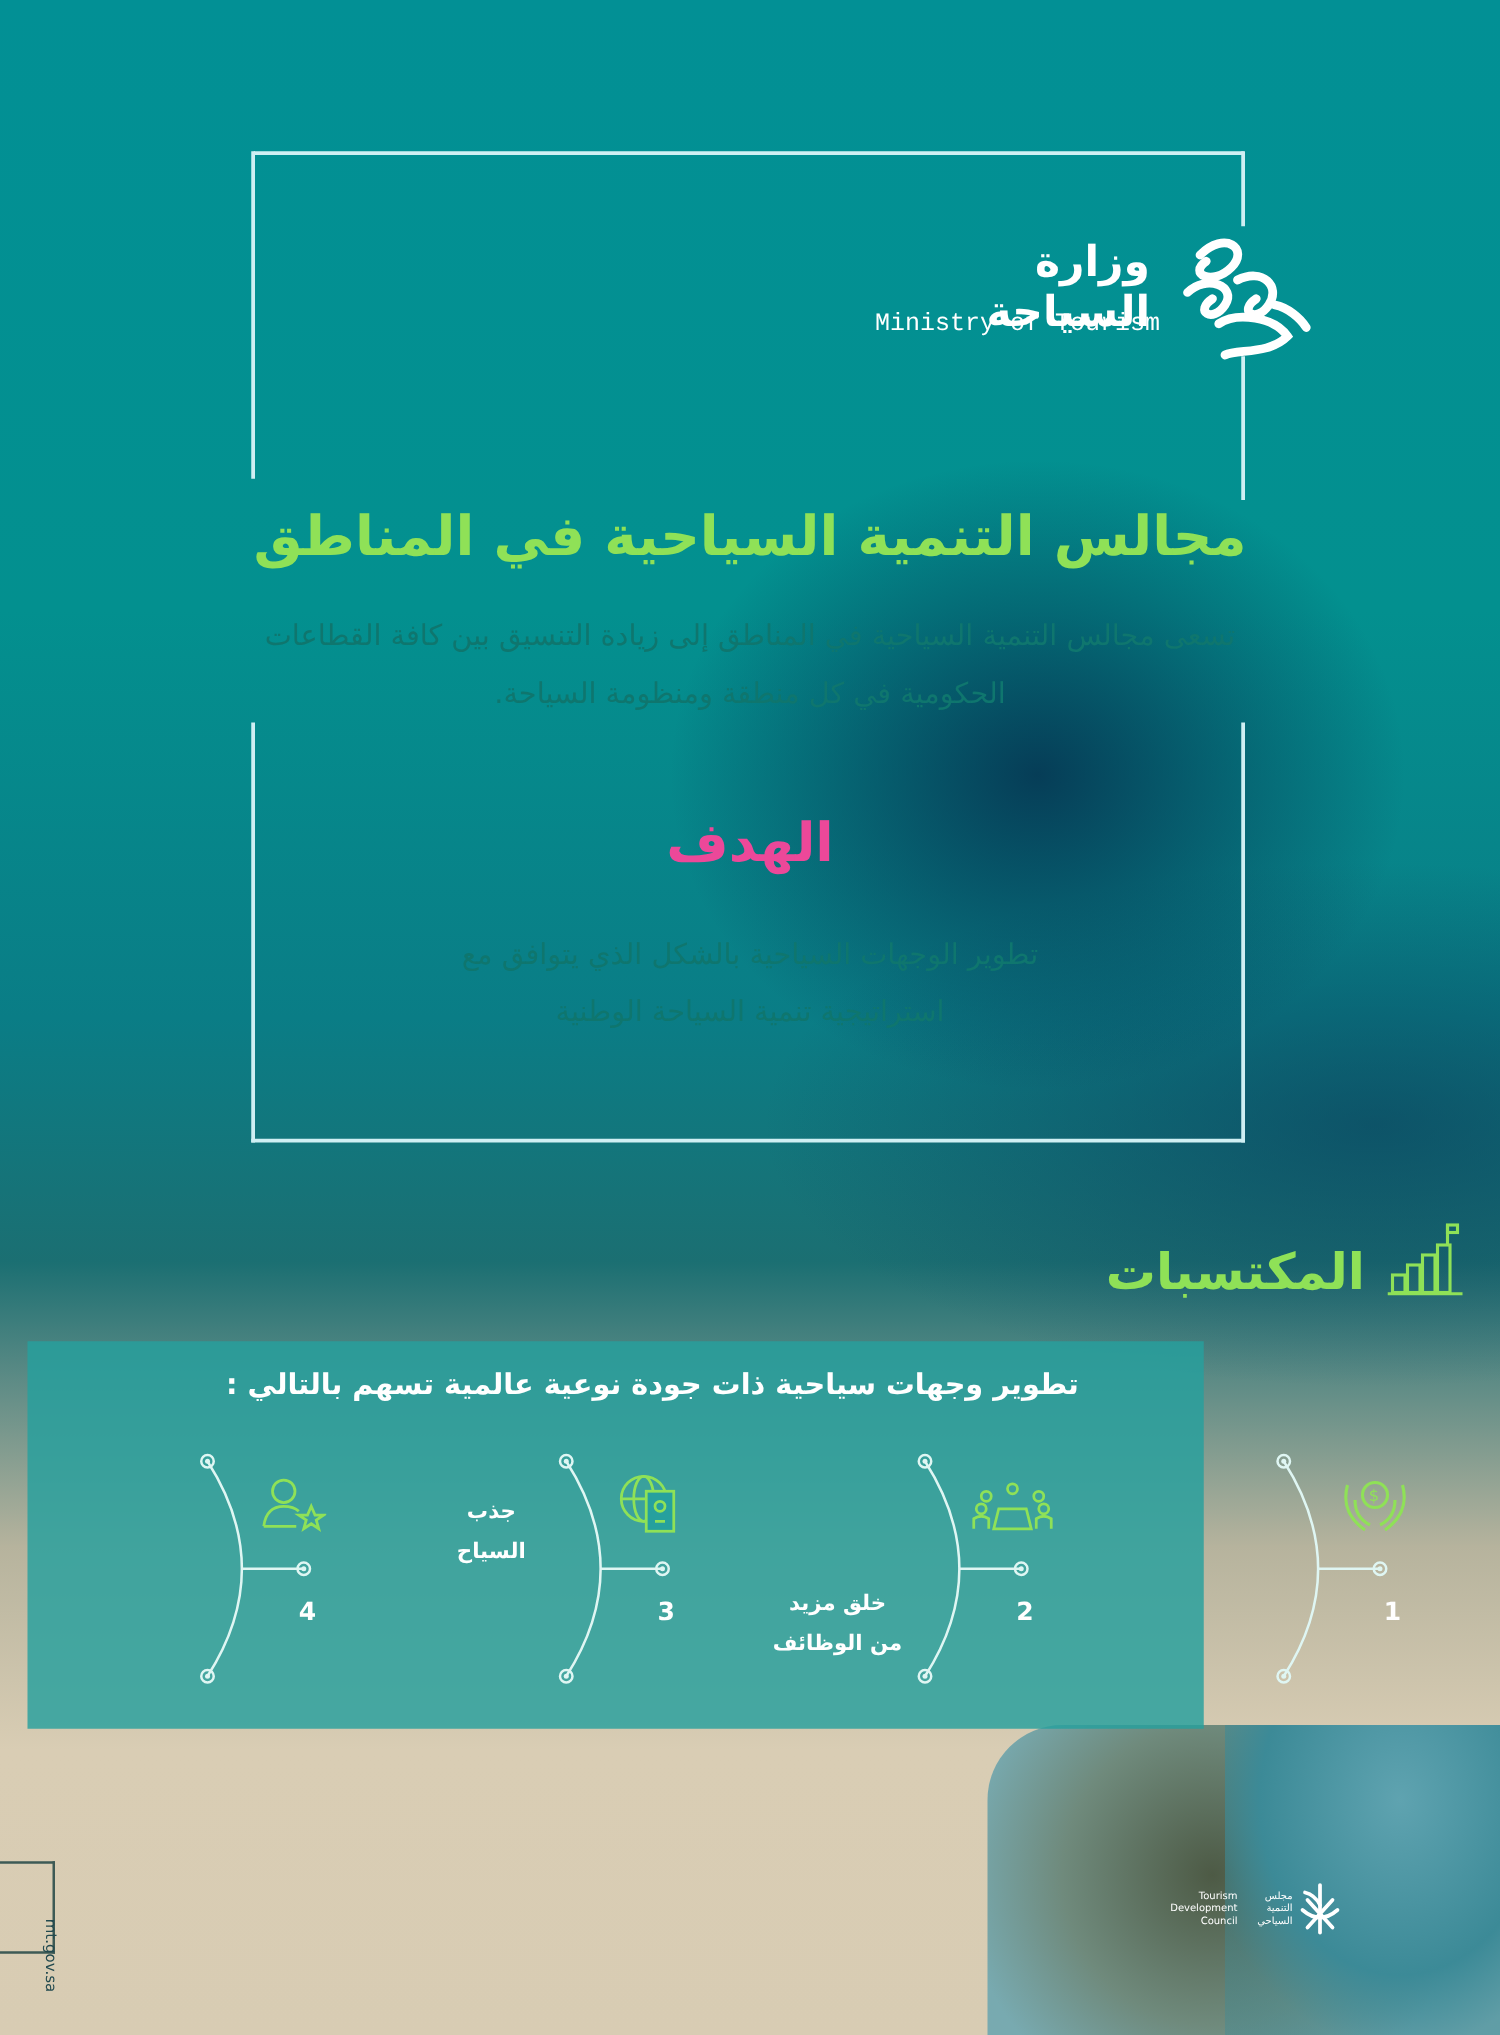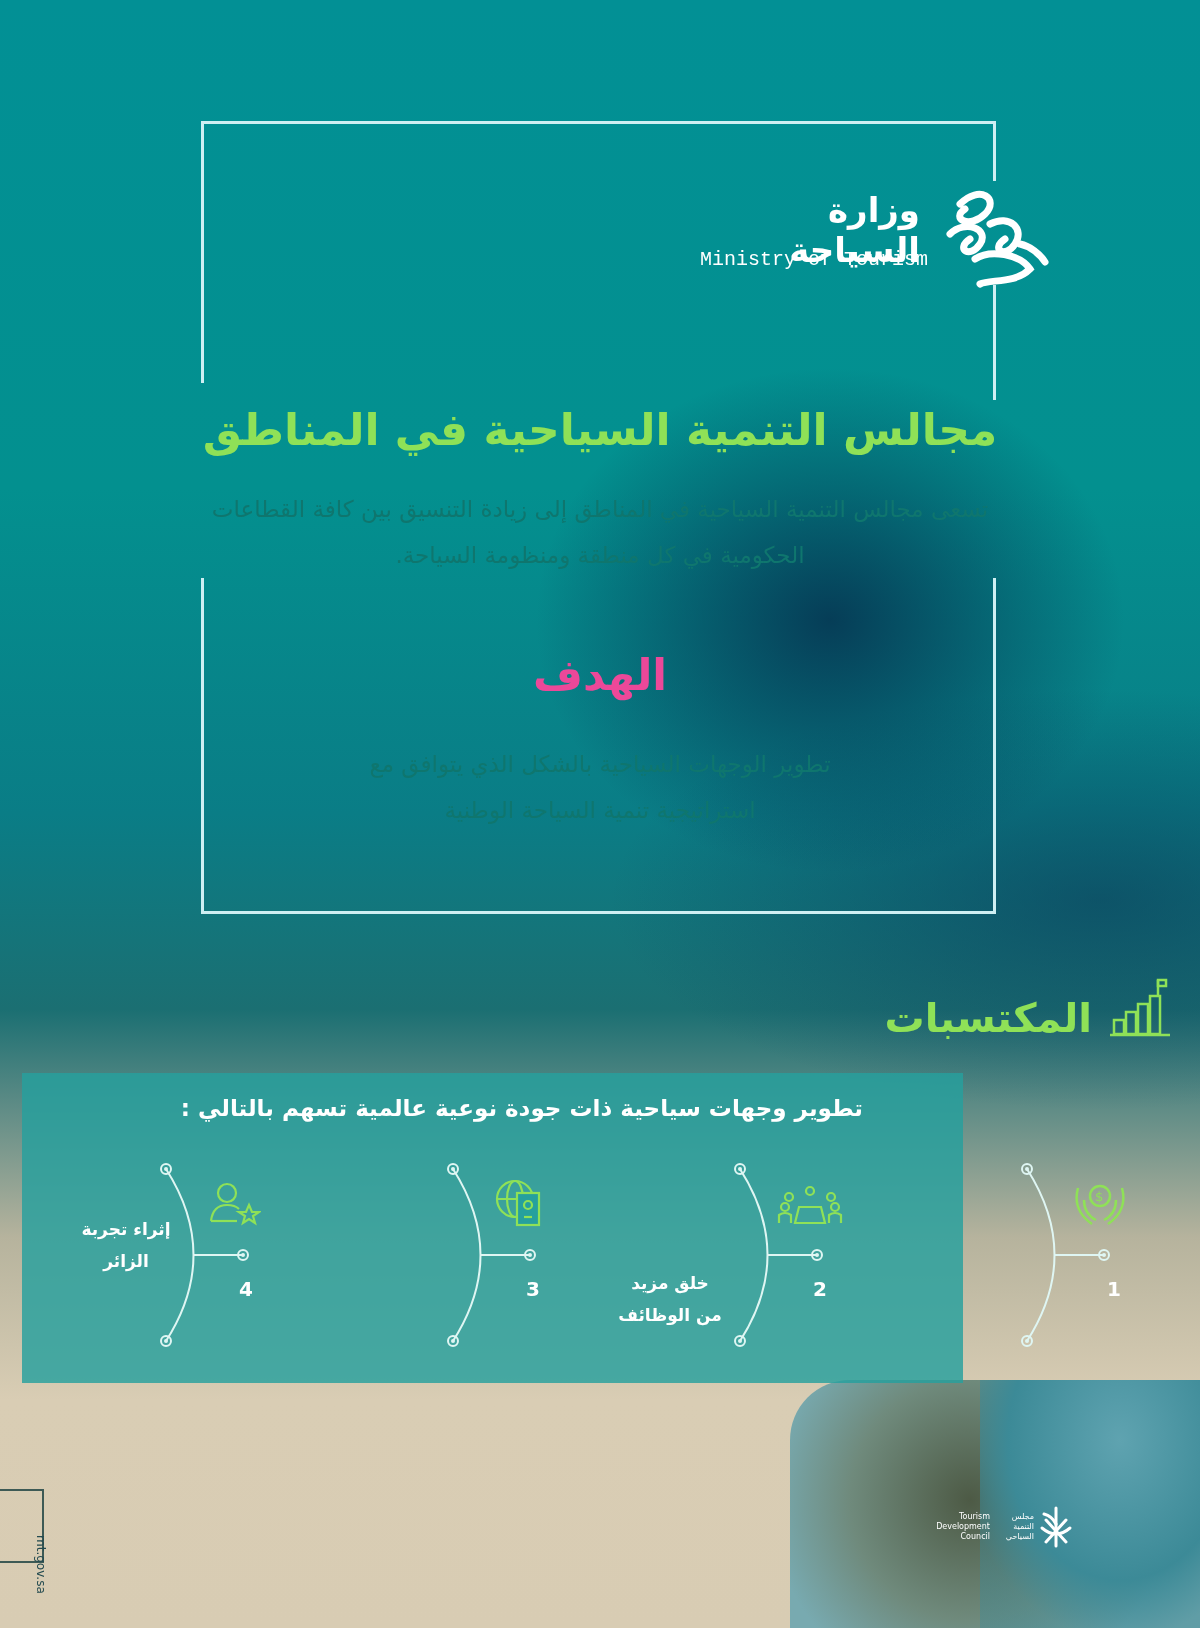--- a/index.html
+++ b/index.html
@@ -171,20 +171,24 @@
       <g fill="none" stroke="#8fe157" stroke-width="2.2">
         <circle cx="22" cy="22" r="18"></circle>
         <ellipse cx="22" cy="22" rx="8" ry="18"></ellipse>
         <line x1="4" y1="22" x2="40" y2="22"></line>
         <rect x="24" y="16" width="22" height="32" fill="#26a09e"></rect>
         <circle cx="35" cy="28" r="4"></circle>
         <line x1="31" y1="40" x2="39" y2="40"></line>
       </g>
     </svg>
     <div class="item-num" style="left:218px;top:122px;">3</div>
+    <div class="item-label" style="left:10px;top:38px;">
+      <div>جذب</div>
+      <div>السياح</div>
+    </div>
   </div>
 
   <div class="item" style="left:-1px;">
     <svg class="arc" width="280" height="200" viewBox="0 0 280 200">
       <g fill="none" stroke="#dff6f3" stroke-width="2">
         <path d="M145 14 Q200 100 145 186"></path>
         <line x1="172" y1="100" x2="222" y2="100"></line>
         <circle cx="145" cy="14" r="5"></circle>
           <circle cx="145" cy="186" r="5"></circle>
           <circle cx="222" cy="100" r="5"></circle>
@@ -197,24 +201,20 @@
     </svg>
     <svg class="item-icon" style="left:188px;top:26px;" width="52" height="46" viewBox="0 0 52 46">
       <g fill="none" stroke="#8fe157" stroke-width="2.2">
         <circle cx="18" cy="12" r="9"></circle>
         <path d="M2 40 Q4 24 18 24 Q26 24 30 28"></path>
         <line x1="2" y1="40" x2="28" y2="40"></line>
         <path d="M40 24 L43 31 L50 31 L44 35 L46 42 L40 38 L34 42 L36 35 L30 31 L37 31 Z"></path>
       </g>
     </svg>
     <div class="item-num" style="left:218px;top:122px;">4</div>
-    <div class="item-label" style="left:30px;top:58px;">
-      <div>إثراء تجربة</div>
-      <div>الزائر</div>
-    </div>
   </div>
 </div>
 
 <div class="abs" style="left:0px;top:1489px;width:42px;height:70px;border:2px solid #3d5a55;border-left:none;"></div>
 <div class="footer-url">mt.gov.sa</div>
 
 <div class="council">
   <div class="abs" style="left:0px;top:0;width:60px;text-align:right;">
     <div>Tourism</div>
     <div>Development</div>

